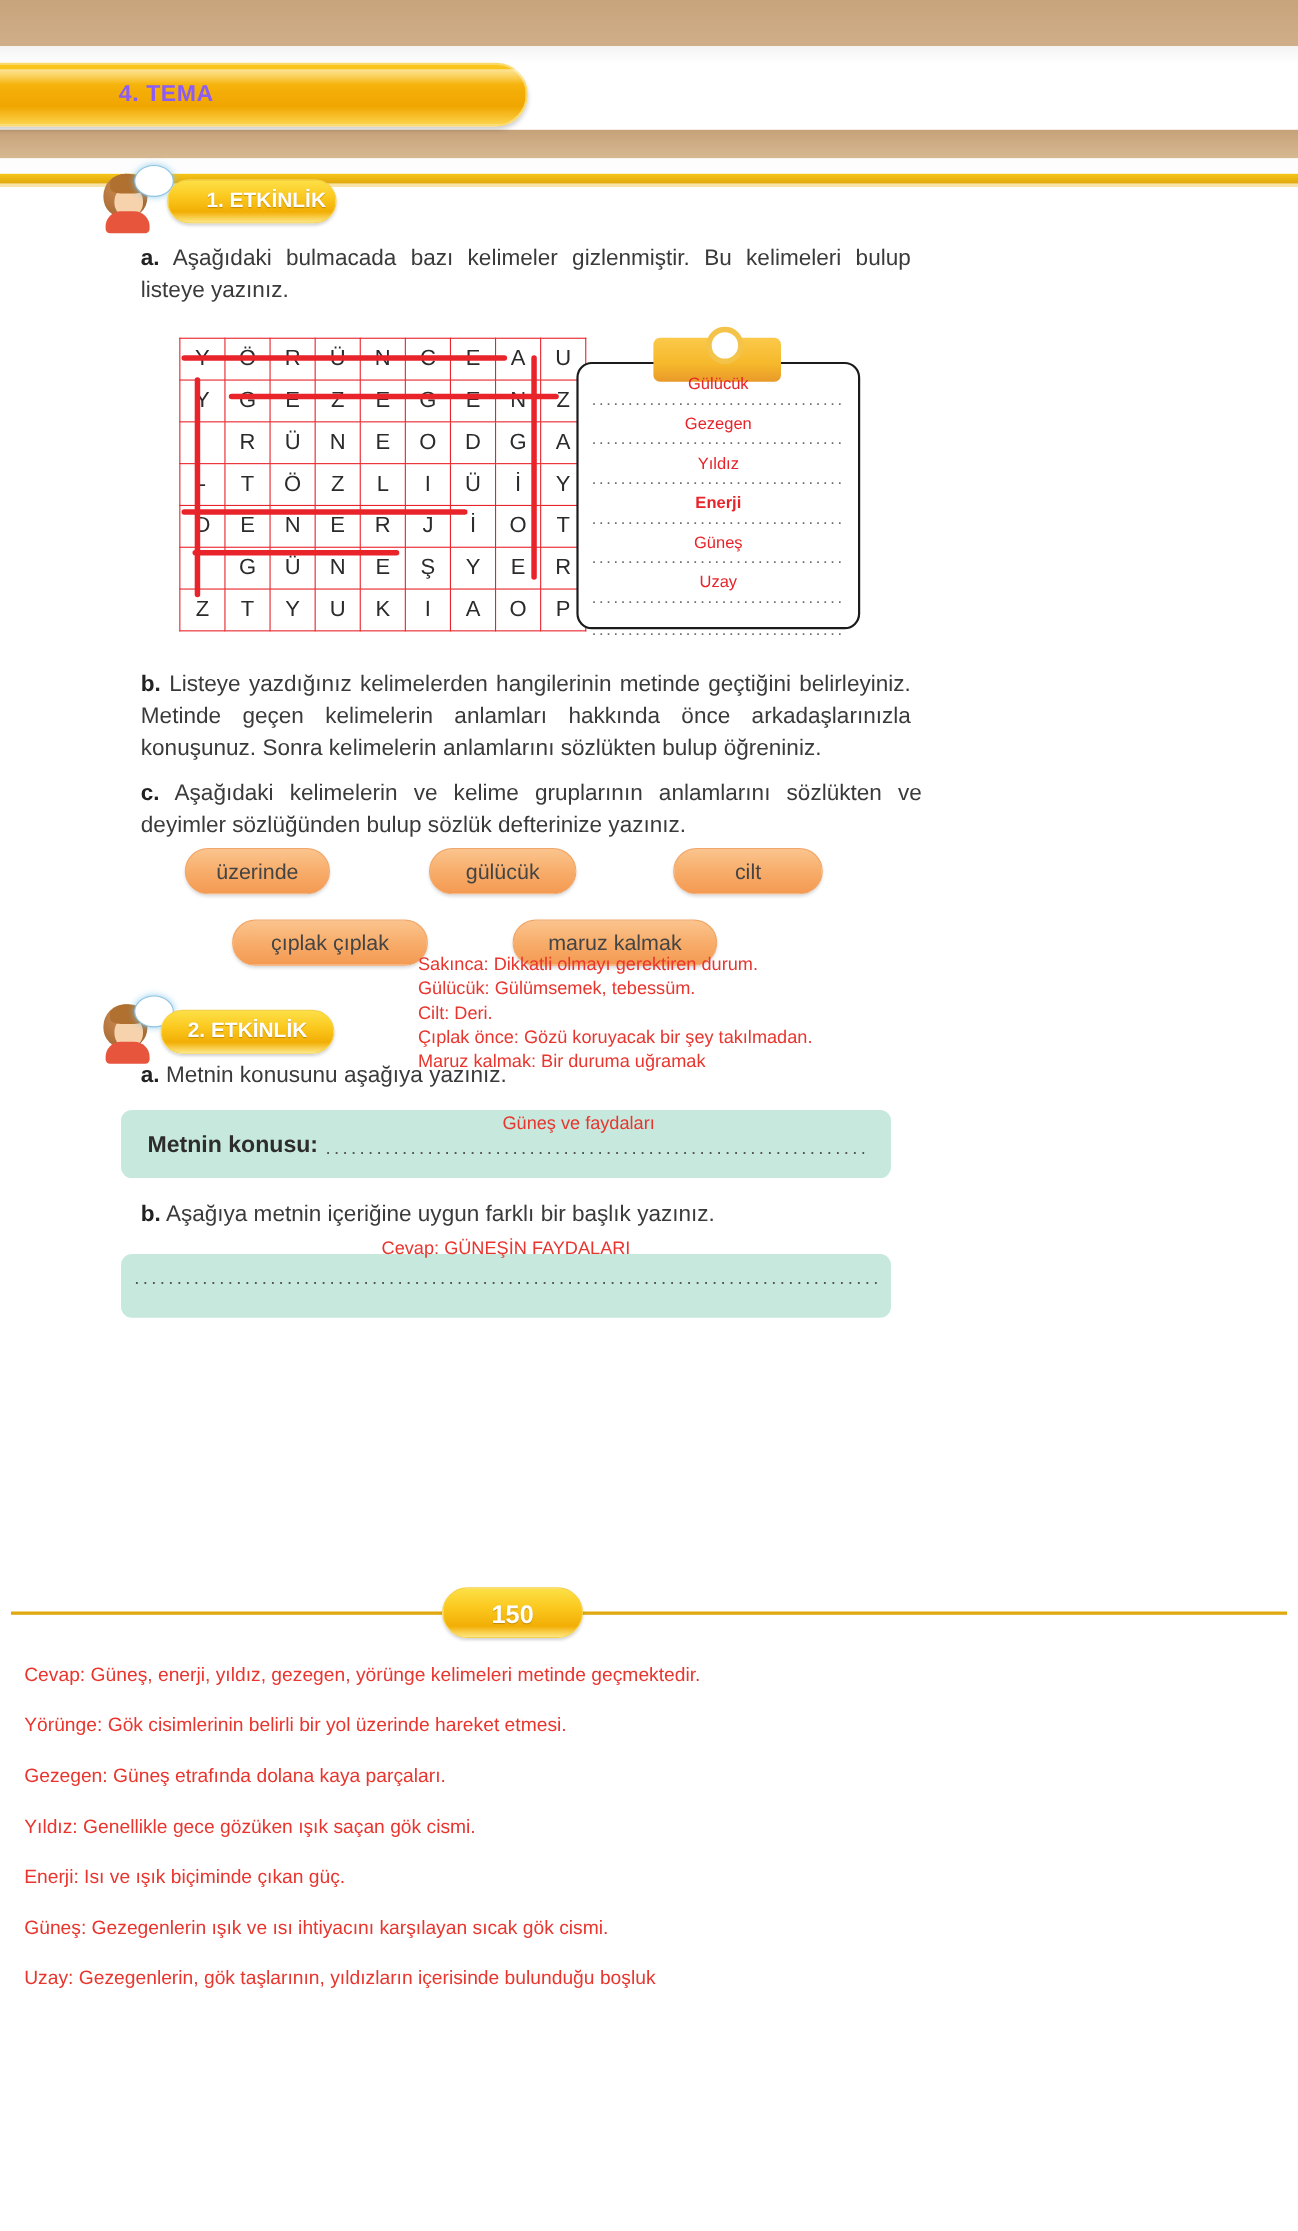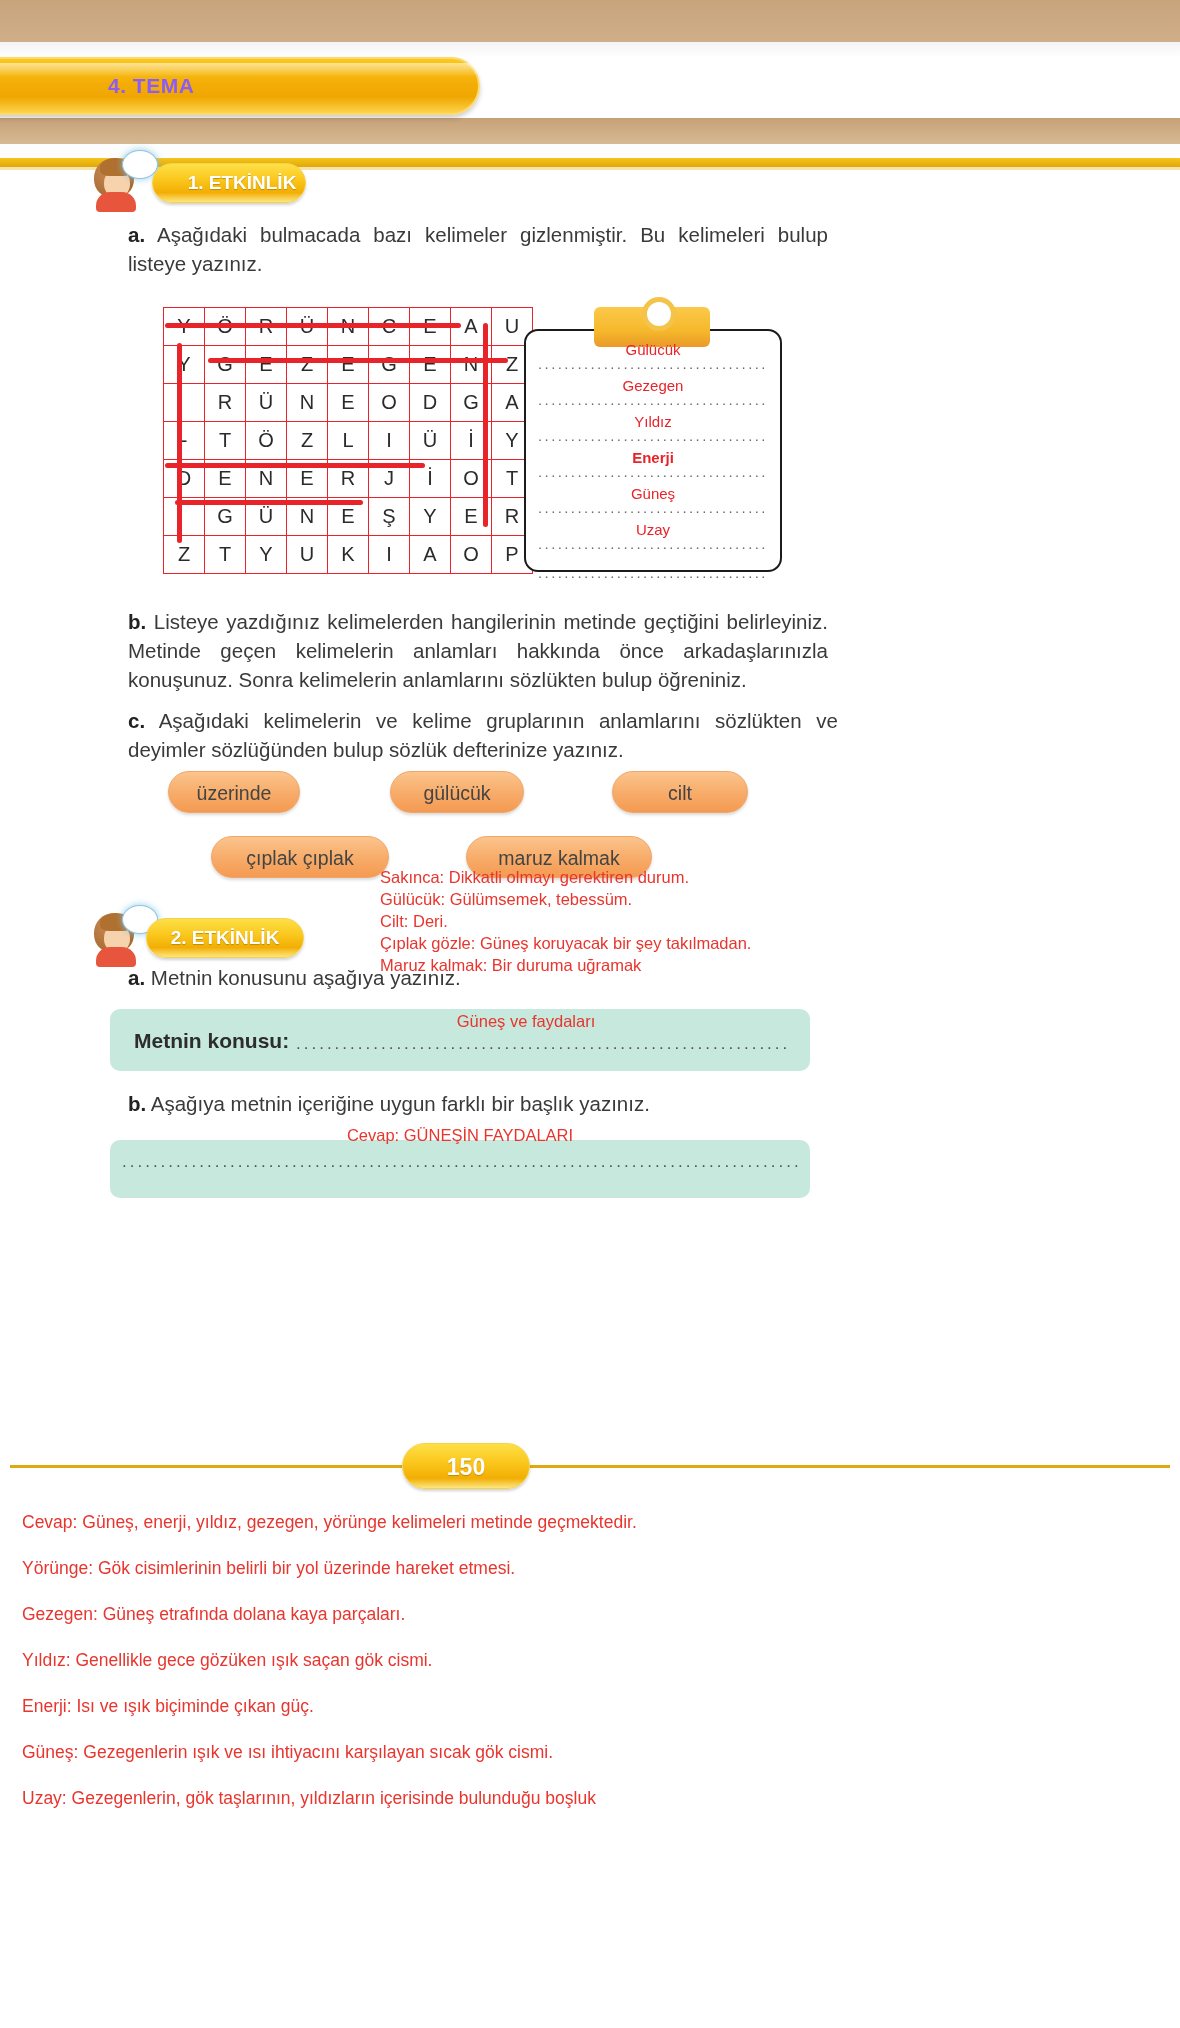--- a/index.html
+++ b/index.html
@@ -340,21 +340,21 @@
 <div class="bubble-word" style="left:168px; top:771px; width:132px;">üzerinde</div>
 <div class="bubble-word" style="left:390px; top:771px; width:134px;">gülücük</div>
 <div class="bubble-word" style="left:612px; top:771px; width:136px;">cilt</div>
 <div class="bubble-word" style="left:211px; top:836px; width:178px;">çıplak çıplak</div>
 <div class="bubble-word" style="left:466px; top:836px; width:186px;">maruz kalmak</div>
 
 <div id="vocab-answers">
     <div class="ans-red" style="left: 380px; top: 866px;">Sakınca: Dikkatli olmayı gerektiren durum.</div>
     <div class="ans-red" style="left: 380px; top: 888px;">Gülücük: Gülümsemek, tebessüm.</div>
     <div class="ans-red" style="left: 380px; top: 910px;">Cilt: Deri.</div>
-    <div class="ans-red" style="left: 380px; top: 932px;">Çıplak gözle: Güneş koruyacak bir şey takılmadan.</div>
+    <div class="ans-red" style="left: 380px; top: 932px;">Çıplak önce: Gözü koruyacak bir şey takılmadan.</div>
     <div class="ans-red" style="left: 380px; top: 954px;">Maruz kalmak: Bir duruma uğramak</div>
   </div>
 
 <div class="girl" style="left:92px; top:905px;">
   <div class="hair"></div>
   <div class="face"></div>
   <div class="bangs"></div>
   <div class="body"></div>
   <div class="bubble"></div>
 </div>

